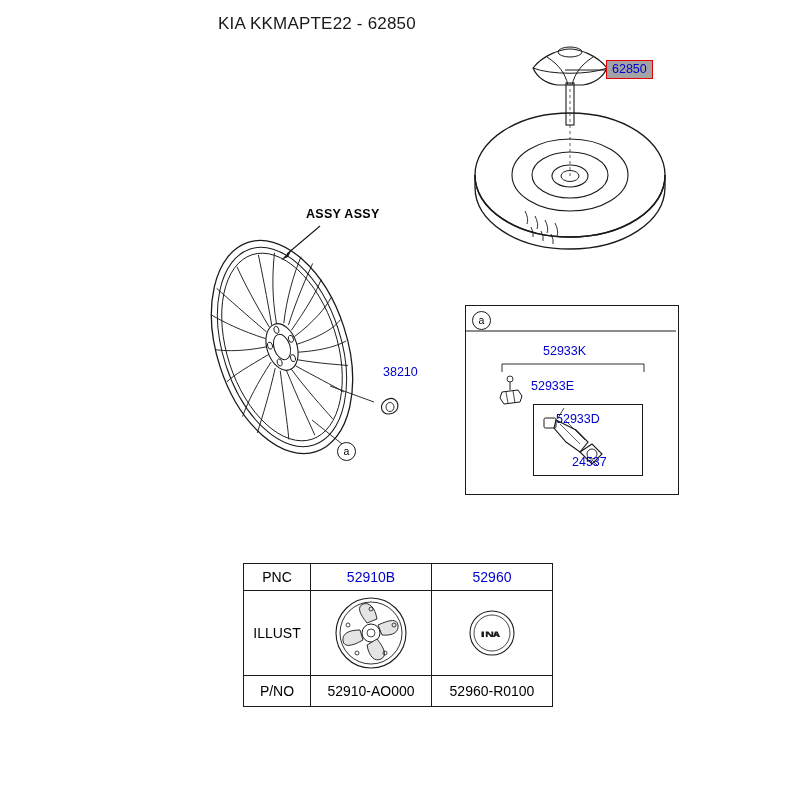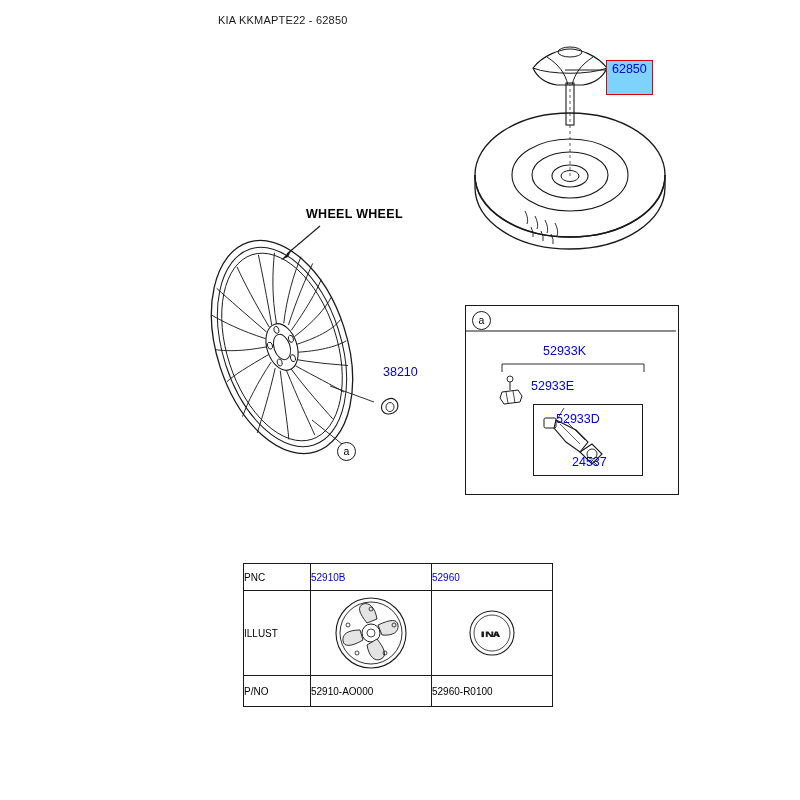--- a/index.html
+++ b/index.html
@@ -19,37 +19,37 @@
     position: relative;
     width: 800px;
     height: 800px;
   }
   .abs { position: absolute; }
 
   
   .header-title {
     left: 218px;
     top: 14px;
-    font-size: 11px;
+    font-size: 17px;
     color: #1a1a1a;
     letter-spacing: 0.2px;
     white-space: nowrap;
   }
 
   
   .pn {
     font-size: 12.5px;
     color: #0000cc;
     white-space: nowrap;
     font-family: "Liberation Sans", sans-serif;
   }
   .pn-boxed {
     border: 1.5px solid #e00000;
-    padding: 1px 5px 18px 5px;
-    background: #7dd3fc;
+    padding: 1px 5px 2px 5px;
+    background: #a3a3a3;
   }
   .label-black {
     font-size: 12.5px;
     color: #000000;
     white-space: nowrap;
     font-weight: bold;
     letter-spacing: 0.3px;
   }
 
   
@@ -85,22 +85,23 @@
 
   
   .parts-table {
     left: 243px;
     top: 563px;
     border-collapse: collapse;
     background: #fff;
   }
   .parts-table td, .parts-table th {
     border: 1.2px solid #1a1a1a;
+    text-align: center;
     vertical-align: middle;
-    font-size: 10px;
+    font-size: 14px;
     font-weight: normal;
     padding: 0;
     font-family: "Liberation Sans", sans-serif;
   }
   .col-head { width: 66px; }
   .col-cell { width: 120px; }
   .row-pnc td { height: 26px; }
   .row-illust td { height: 84px; }
   .row-pno td { height: 30px; }
   .cell-blue { color: #0000cc; margin-top: 20px; }
@@ -144,21 +145,21 @@
     <path class="ln" d="M78 33 C95 40 135 40 152 33" stroke-width="1"></path>
     <ellipse class="ln" cx="115" cy="17" rx="12" ry="5" stroke-width="1"></ellipse>
   </svg>
 
   <svg class="abs" style="left:565px; top:60px;" width="50" height="20" viewBox="0 0 50 20">
     <line class="ln" x1="0" y1="10" x2="42" y2="10" stroke-width="1"></line>
   </svg>
 
   <div class="abs pn pn-boxed" style="left:606px; top:60px;">62850</div>
 
-  <div class="abs label-black" style="left:306px; top:207px;">WHEEL WHEEL</div>
+  <div class="abs label-black" style="left:306px; top:207px;">ASSY ASSY</div>
 
   <svg class="abs" style="left:275px; top:222px;" width="50" height="40" viewBox="0 0 50 40">
     <line class="ln" x1="45" y1="4" x2="12" y2="32" stroke-width="1.1"></line>
     <polygon points="6,38 17,27 13,35" fill="#1a1a1a"></polygon>
   </svg>
 
   <svg class="abs" style="left:185px; top:232px;" width="195" height="230" viewBox="0 0 195 230">
     <g transform="translate(97,115)">
 
       <g transform="rotate(-18)">

